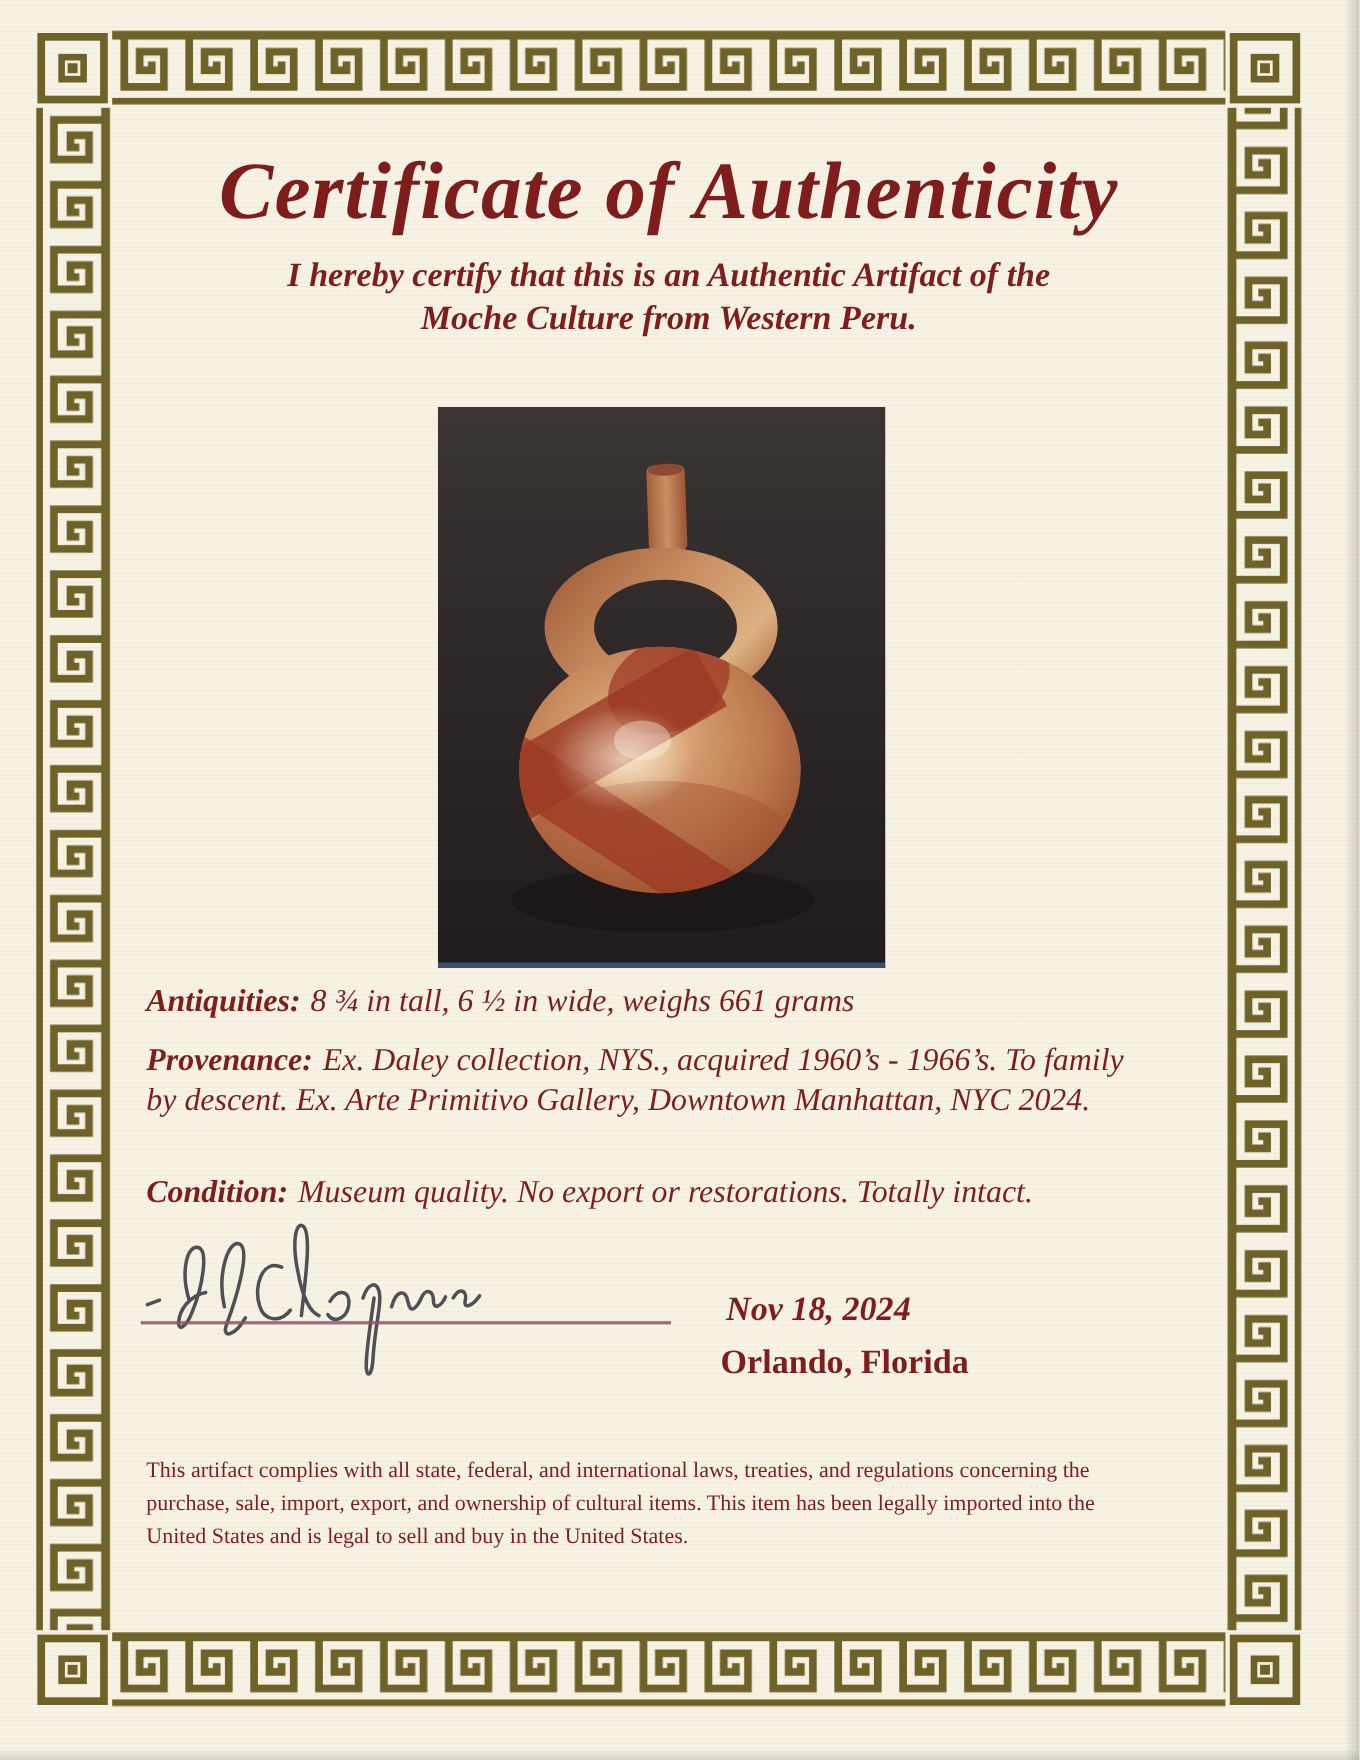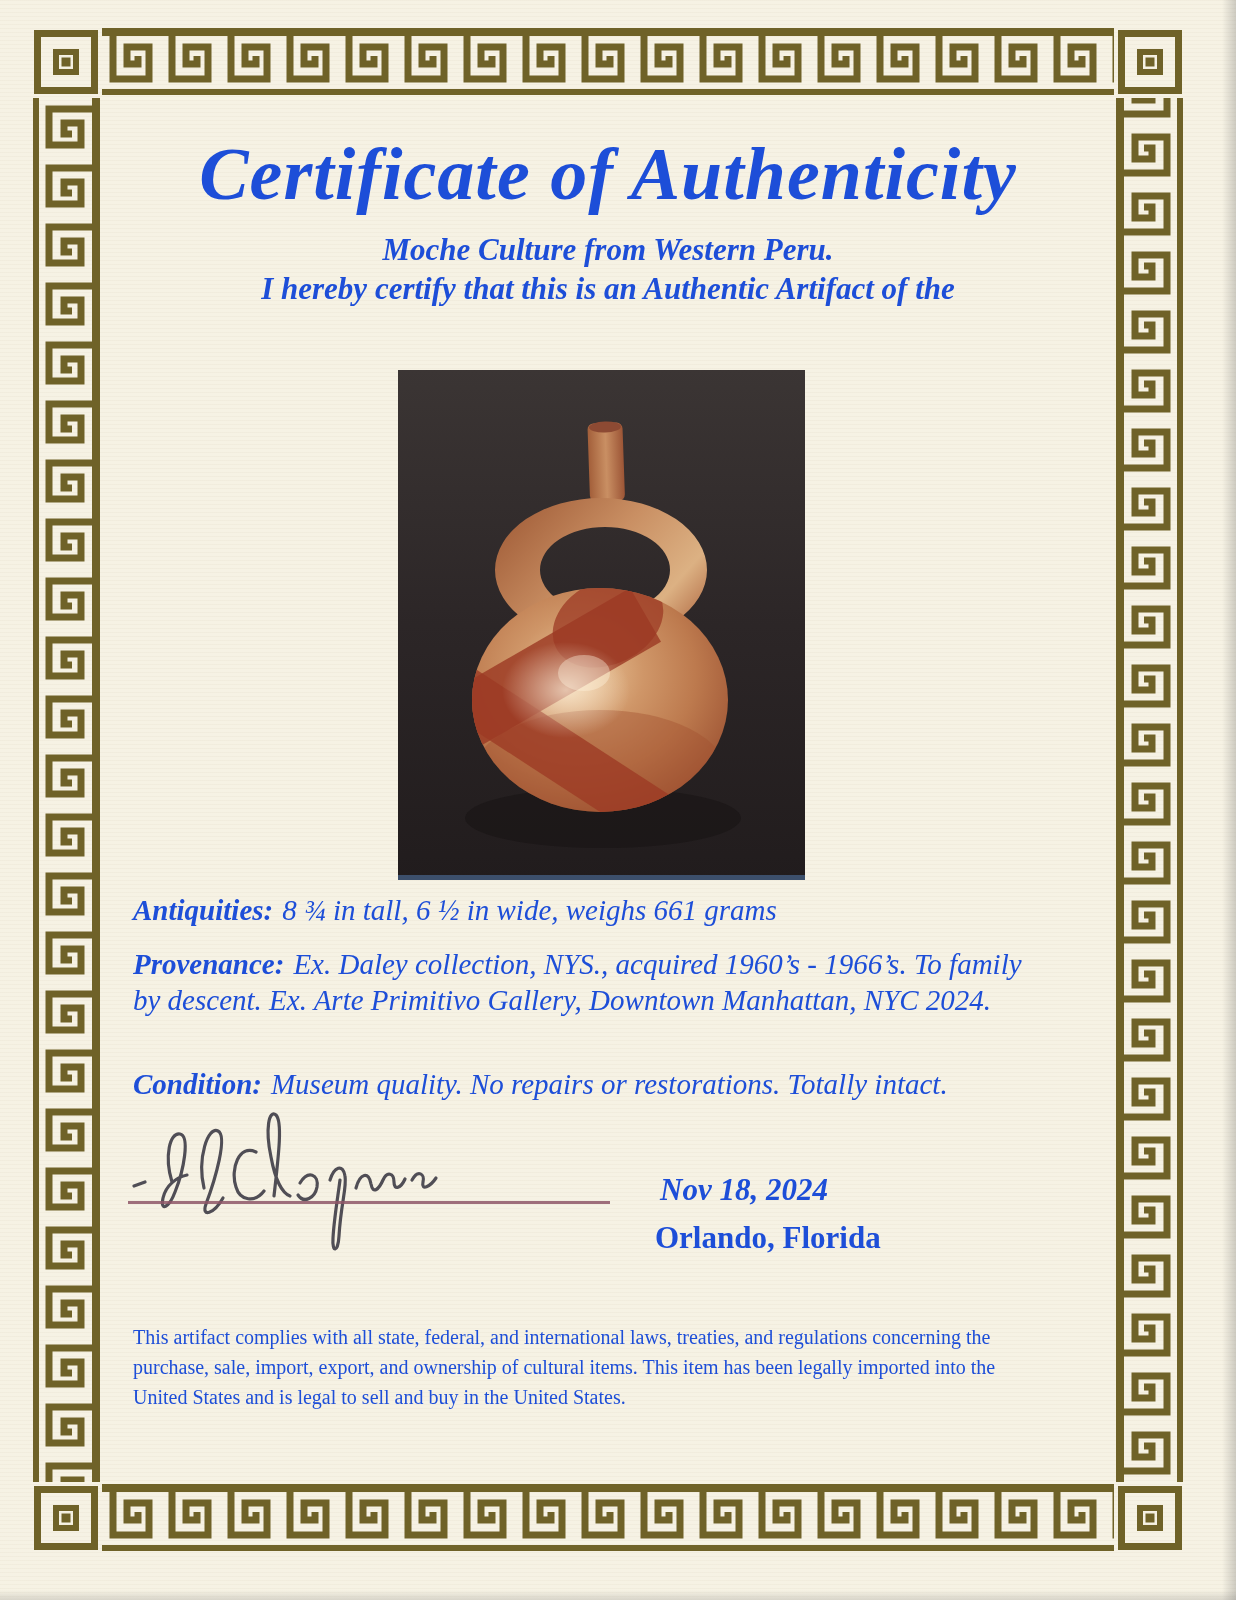--- a/index.html
+++ b/index.html
@@ -18,21 +18,21 @@
   .scan-edge-right{
     position:absolute;top:0;right:0;width:14px;height:100%;
     background:linear-gradient(to right, rgba(110,110,110,0), rgba(110,110,110,.30));
   }
   .scan-edge-bottom{
     position:absolute;left:0;bottom:0;width:100%;height:10px;
     background:linear-gradient(to bottom, rgba(110,110,110,0), rgba(110,110,110,.22));
   }
   .frame-svg{position:absolute;left:0;top:0;}
   .abs{position:absolute;}
-  .plum{color:#1d4ed8;}
+  .plum{color:#7f1d1d;}
   .title{
     left:102px;top:132px;width:1012px;
     text-align:center;
     font-size:74px;font-weight:700;font-style:italic;
     letter-spacing:1px;white-space:nowrap;
   }
   .statement{
     left:102px;top:230px;width:1012px;
     text-align:center;
     font-size:31px;font-weight:600;font-style:italic;
@@ -103,22 +103,22 @@
 
     <use href="#gk-corner" x="30" y="26"></use>
     <use href="#gk-corner" x="1114" y="26"></use>
     <use href="#gk-corner" x="30" y="1482"></use>
     <use href="#gk-corner" x="1114" y="1482"></use>
   </svg>
 
   <div class="abs title plum">Certificate of Authenticity</div>
 
   <div class="abs statement plum">
+    <div>I hereby certify that this is an Authentic Artifact of the</div>
     <div>Moche Culture from Western Peru.</div>
-    <div>I hereby certify that this is an Authentic Artifact of the</div>
   </div>
 
   <svg class="abs photo" viewBox="0 0 407 510" width="407" height="510" role="img">
     <defs>
       <linearGradient id="pbg" x1="0" y1="0" x2="0" y2="1">
         <stop offset="0" stop-color="#3b3534"></stop>
         <stop offset="0.5" stop-color="#2c2627"></stop>
         <stop offset="1" stop-color="#211c1d"></stop>
       </linearGradient>
       <radialGradient id="bodyg" cx="0.42" cy="0.38" r="0.78">
@@ -169,21 +169,21 @@
 
   <div class="abs section plum sec-dimensions">
     <span class="lbl">Antiquities:</span><span>8 ¾ in tall, 6 ½ in wide, weighs 661 grams</span>
   </div>
 
   <div class="abs section plum sec-provenance">
     <span class="lbl">Provenance:</span><span>Ex. Daley collection, NYS., acquired 1960’s - 1966’s. To family by descent. Ex. Arte Primitivo Gallery, Downtown Manhattan, NYC 2024.</span>
   </div>
 
   <div class="abs section plum sec-condition">
-    <span class="lbl">Condition:</span><span>Museum quality. No repairs or restorations. Totally intact.</span>
+    <span class="lbl">Condition:</span><span>Museum quality. No export or restorations. Totally intact.</span>
   </div>
 
   <svg class="abs signature-svg" width="320" height="158" viewBox="0 0 320 158" aria-hidden="true">
     <g fill="none" stroke="#43414a" stroke-width="3.2" stroke-linecap="round" opacity="0.92">
       <path d="M10 92 l11 -4"></path>
       <path d="M48 88 C40 62 46 38 56 40 C66 42 60 76 51 98 C45 114 36 118 39 104 C42 91 53 83 63 81"></path>
       <path d="M80 94 C73 64 84 32 94 37 C104 42 91 86 82 110 C77 124 90 120 99 104"></path>
       <path d="M132 58 C115 50 106 75 112 93 C116 107 131 109 140 97"></path>
       <path d="M150 102 C154 66 159 28 152 21 C145 15 141 35 147 63 C151 85 158 99 166 102"></path>
       <path d="M176 89 c8 -13 19 -9 17 4 c-2 11 -13 17 -19 8"></path>

